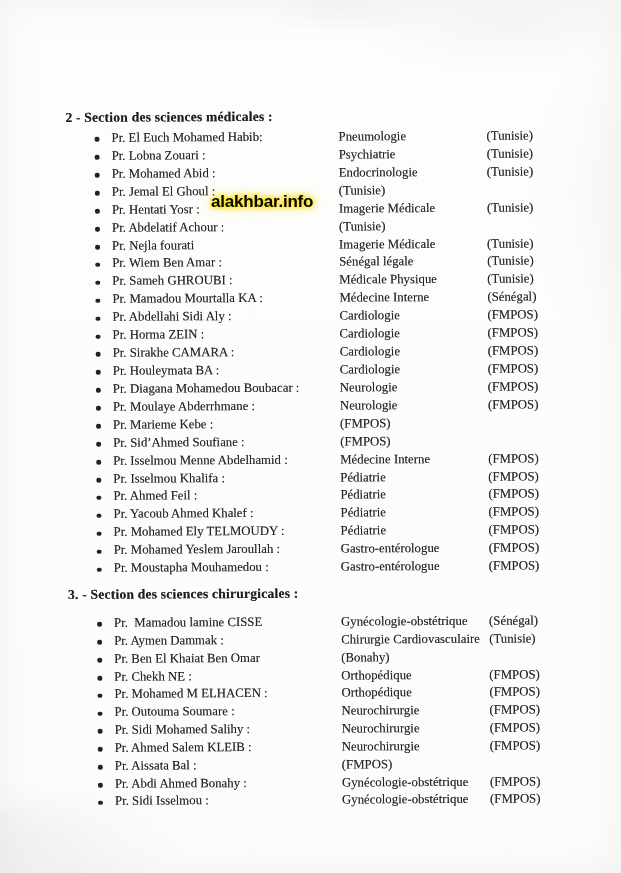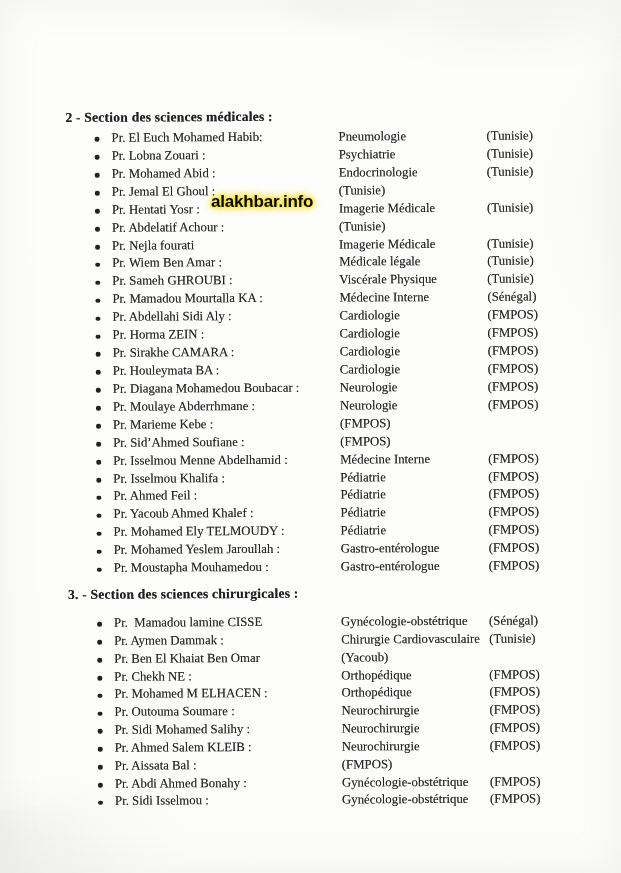--- a/index.html
+++ b/index.html
@@ -131,27 +131,27 @@
   </li>
         <li class="prof-row">
     <span class="bullet-box"><span class="bullet-dot"></span></span>
     <span class="prof-name">Pr. Nejla fourati</span>
     <span class="prof-spec">Imagerie Médicale</span>
     <span class="prof-origin">(Tunisie)</span>
   </li>
         <li class="prof-row">
     <span class="bullet-box"><span class="bullet-dot"></span></span>
     <span class="prof-name">Pr. Wiem Ben Amar :</span>
-    <span class="prof-spec">Médicale légale</span>
+    <span class="prof-spec">Sénégal légale</span>
     <span class="prof-origin">(Tunisie)</span>
   </li>
         <li class="prof-row">
     <span class="bullet-box"><span class="bullet-dot"></span></span>
     <span class="prof-name">Pr. Sameh GHROUBI :</span>
-    <span class="prof-spec">Viscérale Physique</span>
+    <span class="prof-spec">Médicale Physique</span>
     <span class="prof-origin">(Tunisie)</span>
   </li>
         <li class="prof-row">
     <span class="bullet-box"><span class="bullet-dot"></span></span>
     <span class="prof-name">Pr. Mamadou Mourtalla KA :</span>
     <span class="prof-spec">Médecine Interne</span>
     <span class="prof-origin">(Sénégal)</span>
   </li>
         <li class="prof-row">
     <span class="bullet-box"><span class="bullet-dot"></span></span>
@@ -254,21 +254,21 @@
   </li>
         <li class="prof-row">
     <span class="bullet-box"><span class="bullet-dot"></span></span>
     <span class="prof-name">Pr. Aymen Dammak :</span>
     <span class="prof-spec">Chirurgie Cardiovasculaire</span>
     <span class="prof-origin">(Tunisie)</span>
   </li>
         <li class="prof-row">
     <span class="bullet-box"><span class="bullet-dot"></span></span>
     <span class="prof-name">Pr. Ben El Khaiat Ben Omar</span>
-    <span class="prof-origin">(Yacoub)</span>
+    <span class="prof-origin">(Bonahy)</span>
   </li>
         <li class="prof-row">
     <span class="bullet-box"><span class="bullet-dot"></span></span>
     <span class="prof-name">Pr. Chekh NE :</span>
     <span class="prof-spec">Orthopédique</span>
     <span class="prof-origin">(FMPOS)</span>
   </li>
         <li class="prof-row">
     <span class="bullet-box"><span class="bullet-dot"></span></span>
     <span class="prof-name">Pr. Mohamed M ELHACEN :</span>

